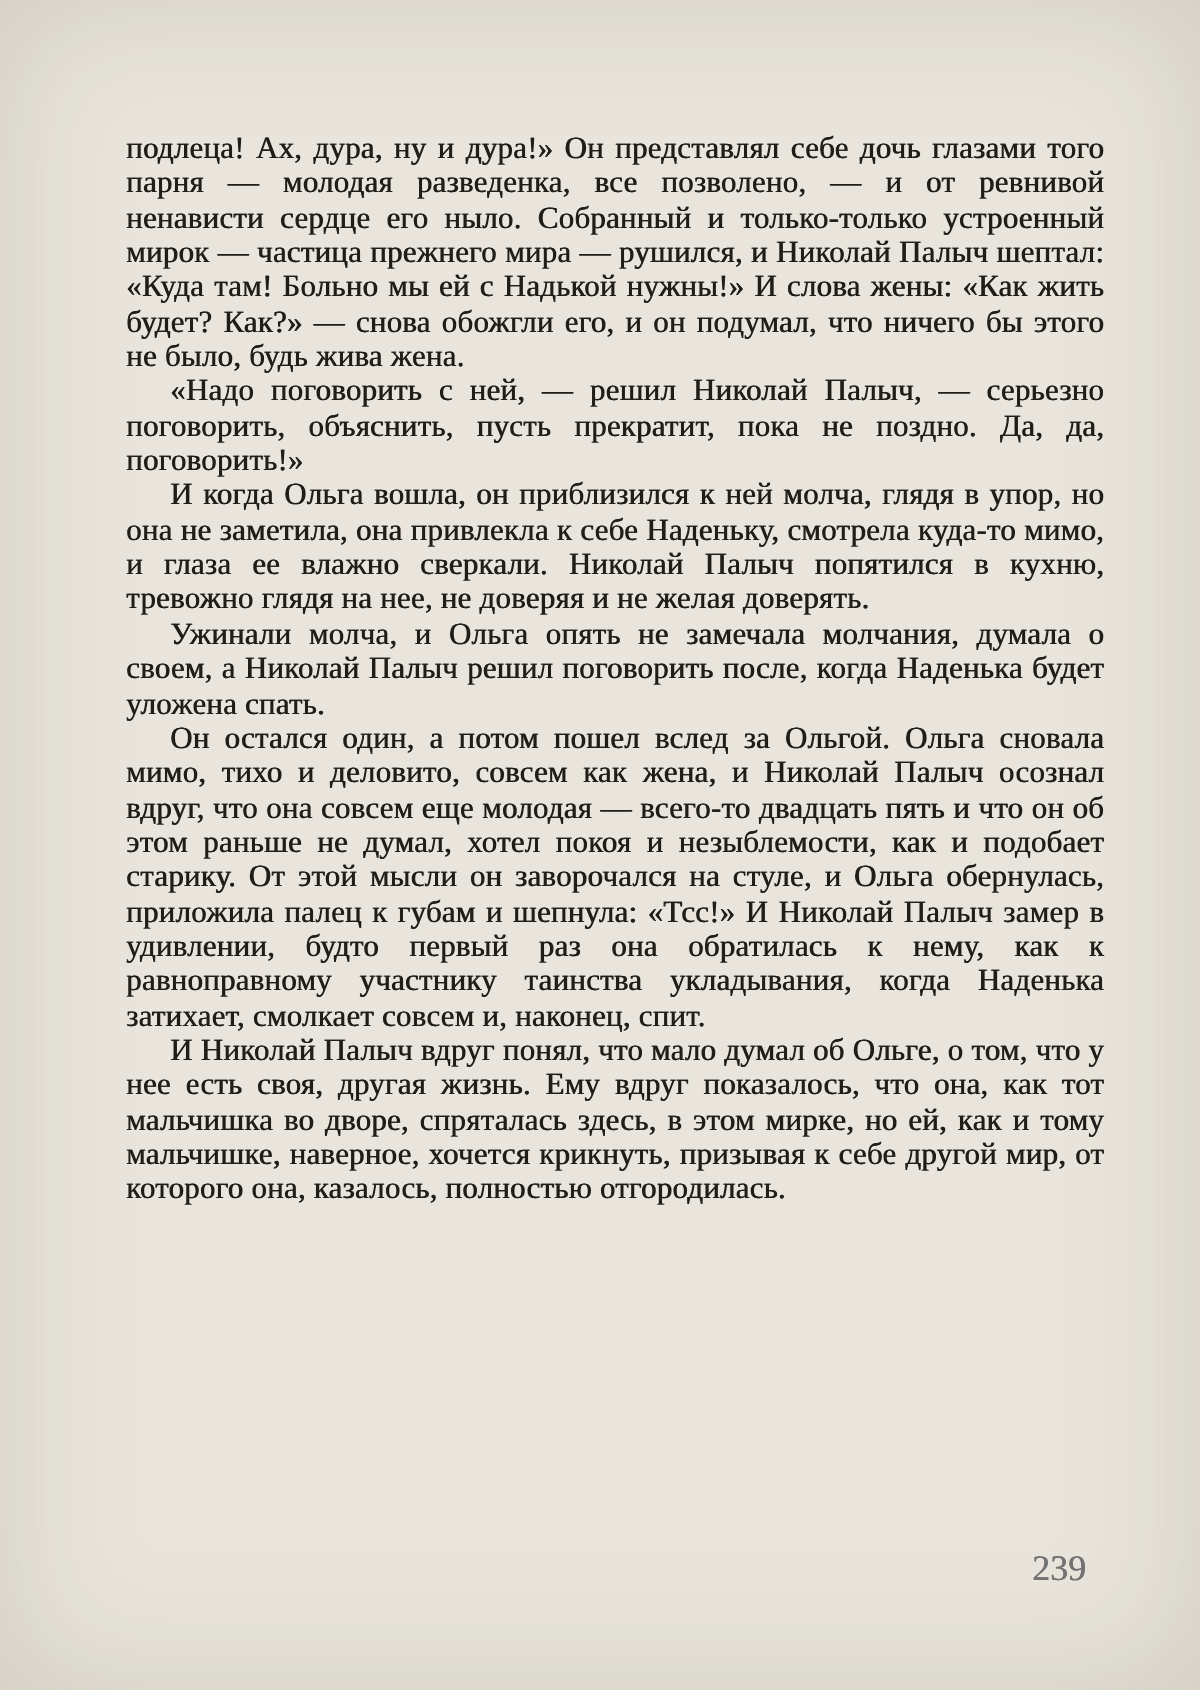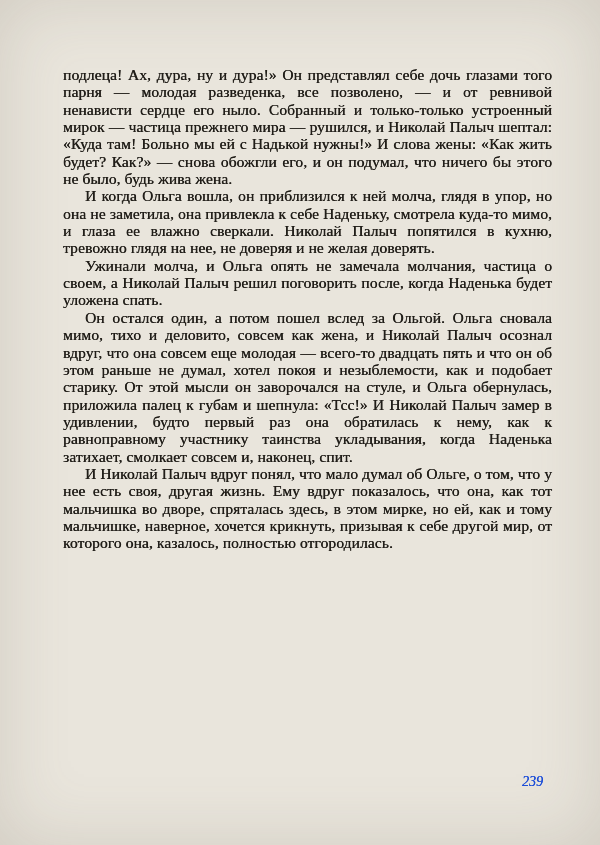--- a/index.html
+++ b/index.html
@@ -40,31 +40,31 @@
     text-indent: 22px;
   }
   .para.continuation {
     text-indent: 0;
   }
   .page-number {
     position: absolute;
     right: 57px;
     top: 774px;
     font-family: "Liberation Serif", "DejaVu Serif", serif;
-    font-style: italic;
-    font-size: 14px;
-    color: #1d4ed8;
+    font-size: 18px;
+    color: #737373;
     text-shadow: 0.3px 0 0 currentColor;
   }
 </style>
 </head>
 <body>
 
 <div class="page">
   <div class="text-block">
     <p class="para continuation">подлеца! Ах, дура, ну и дура!» Он представлял себе дочь глазами того парня — молодая разведенка, все позволено, — и от ревнивой ненависти сердце его ныло. Собранный и только-только устроенный мирок — частица прежнего мира — рушился, и Николай Палыч шептал: «Куда там! Больно мы ей с Надькой нужны!» И слова жены: «Как жить будет? Как?» — снова обожгли его, и он подумал, что ничего бы этого не было, будь жива жена.</p>
+    <p class="para">«Надо поговорить с ней, — решил Николай Палыч, — серьезно поговорить, объяснить, пусть прекратит, пока не поздно. Да, да, поговорить!»</p>
     <p class="para">И когда Ольга вошла, он приблизился к ней молча, глядя в упор, но она не заметила, она привлекла к себе Наденьку, смотрела куда-то мимо, и глаза ее влажно сверкали. Николай Палыч попятился в кухню, тревожно глядя на нее, не доверяя и не желая доверять.</p>
-    <p class="para">Ужинали молча, и Ольга опять не замечала молчания, частица о своем, а Николай Палыч решил поговорить после, когда Наденька будет уложена спать.</p>
+    <p class="para">Ужинали молча, и Ольга опять не замечала молчания, думала о своем, а Николай Палыч решил поговорить после, когда Наденька будет уложена спать.</p>
     <p class="para">Он остался один, а потом пошел вслед за Ольгой. Ольга сновала мимо, тихо и деловито, совсем как жена, и Николай Палыч осознал вдруг, что она совсем еще молодая — всего-то двадцать пять и что он об этом раньше не думал, хотел покоя и незыблемости, как и подобает старику. От этой мысли он заворочался на стуле, и Ольга обернулась, приложила палец к губам и шепнула: «Тсс!» И Николай Палыч замер в удивлении, будто первый раз она обратилась к нему, как к равноправному участнику таинства укладывания, когда Наденька затихает, смолкает совсем и, наконец, спит.</p>
     <p class="para">И Николай Палыч вдруг понял, что мало думал об Ольге, о том, что у нее есть своя, другая жизнь. Ему вдруг показалось, что она, как тот мальчишка во дворе, спряталась здесь, в этом мирке, но ей, как и тому мальчишке, наверное, хочется крикнуть, призывая к себе другой мир, от которого она, казалось, полностью отгородилась.</p>
   </div>
   <div class="page-number">239</div>
 </div>
 
 </body></html>

